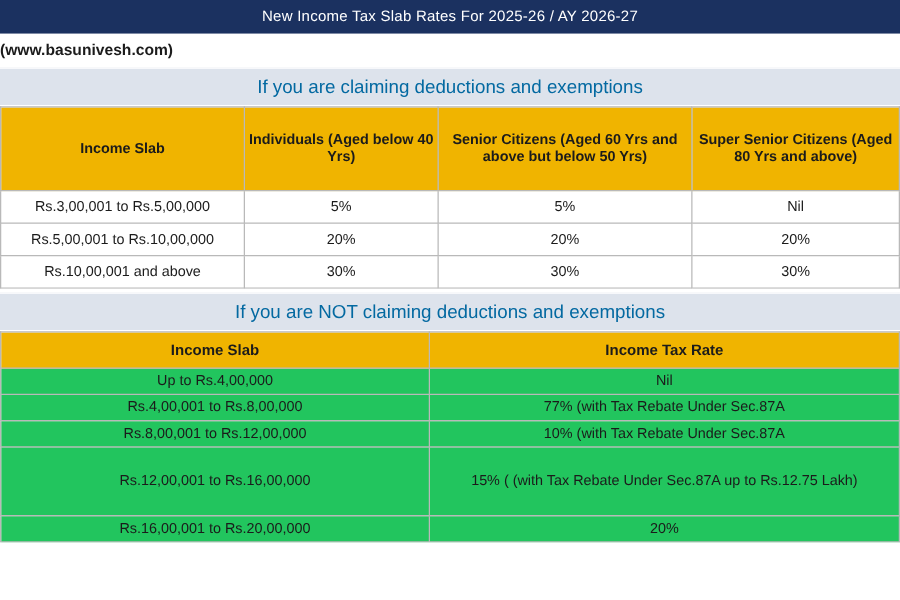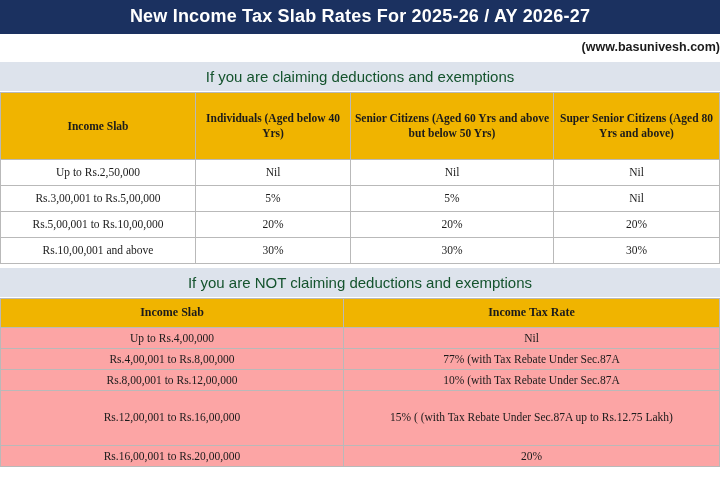--- a/index.html
+++ b/index.html
@@ -19,50 +19,49 @@
     box-sizing: border-box;
     display: flex;
     flex-direction: column;
     background: #ffffff;
   }
   
   .title-bar {
     background: #1b3160;
     color: #ffffff;
     text-align: center;
-    font-size: 18px;
-    font-weight: bold;
+    font-size: 12px;
+    font-weight: normal;
     letter-spacing: .2px;
     padding: 7px 4px 7px 4px;
     line-height: 1.1;
   }
   .subtitle {
-    text-align: right;
+    text-align: left;
     font-size: 12.5px;
     font-weight: bold;
     color: #1b1b1b;
     padding: 6px 0 7px 0;
     background: #ffffff;
   }
   
   .section-banner {
     background: #dde3ec;
     text-align: center;
     font-size: 15px;
-    color: #14532d;
+    color: #0369a1;
     padding: 6px 0 6px 0;
     border-top: 1px solid #ffffff;
     border-bottom: 1px solid #ffffff;
   }
   
   table {
     border-collapse: collapse;
     width: 100%;
     table-layout: fixed;
-    font-family: Liberation Serif, serif;
   }
   .tbl-1 th, .tbl-1 td,
   .tbl-2 th, .tbl-2 td {
     border: 1px solid #b9b9b9;
     text-align: center;
     vertical-align: middle;
   }
   .tbl-1 th {
     background: #f0b400;
     color: #1b1b1b;
@@ -84,21 +83,21 @@
     color: #1b1b1b;
     font-size: 12px;
     font-weight: bold;
     padding: 4px 3px;
     height: 20px;
   }
   .tbl-2 td {
     font-size: 11.5px;
     color: #1b1b1b;
     padding: 4px 1px;
-    background: #fca5a5;
+    background: #22c55e;
   }
   .tbl-2 td.tall {
     height: 46px;
     line-height: 1.5;
   }
   .spacer {
     flex: 1 1 auto;
     background: #ffffff;
   }
   .gap {
@@ -119,26 +118,20 @@
   <table class="tbl-1">
     <thead>
       <tr>
         <th style="width:188px">Income Slab</th>
         <th style="width:148px">Individuals (Aged below 40 Yrs)</th>
         <th style="width:196px">Senior Citizens (Aged 60 Yrs and above but below 50 Yrs)</th>
         <th>Super Senior Citizens (Aged 80 Yrs and above)</th>
       </tr>
     </thead>
     <tbody>
-      <tr>
-        <td>Up to Rs.2,50,000</td>
-        <td>Nil</td>
-        <td>Nil</td>
-        <td>Nil</td>
-      </tr>
       <tr>
         <td>Rs.3,00,001 to Rs.5,00,000</td>
         <td>5%</td>
         <td>5%</td>
         <td>Nil</td>
       </tr>
       <tr>
         <td>Rs.5,00,001 to Rs.10,00,000</td>
         <td>20%</td>
         <td>20%</td>

